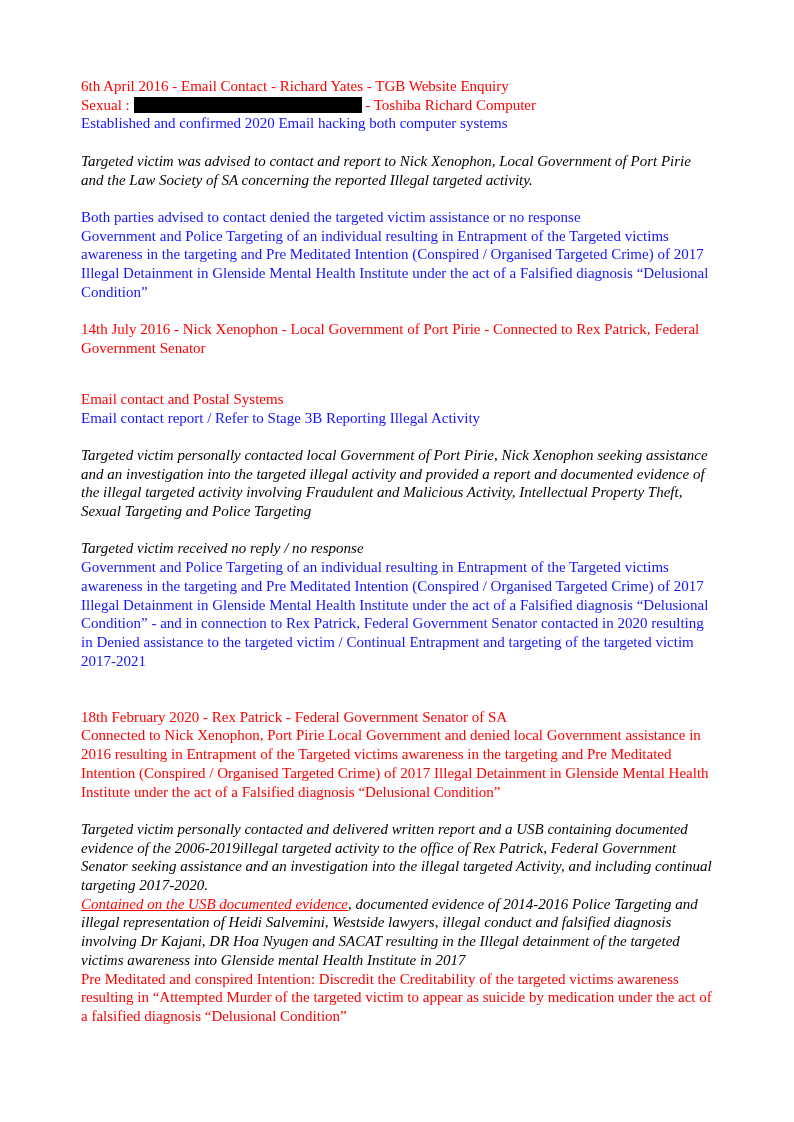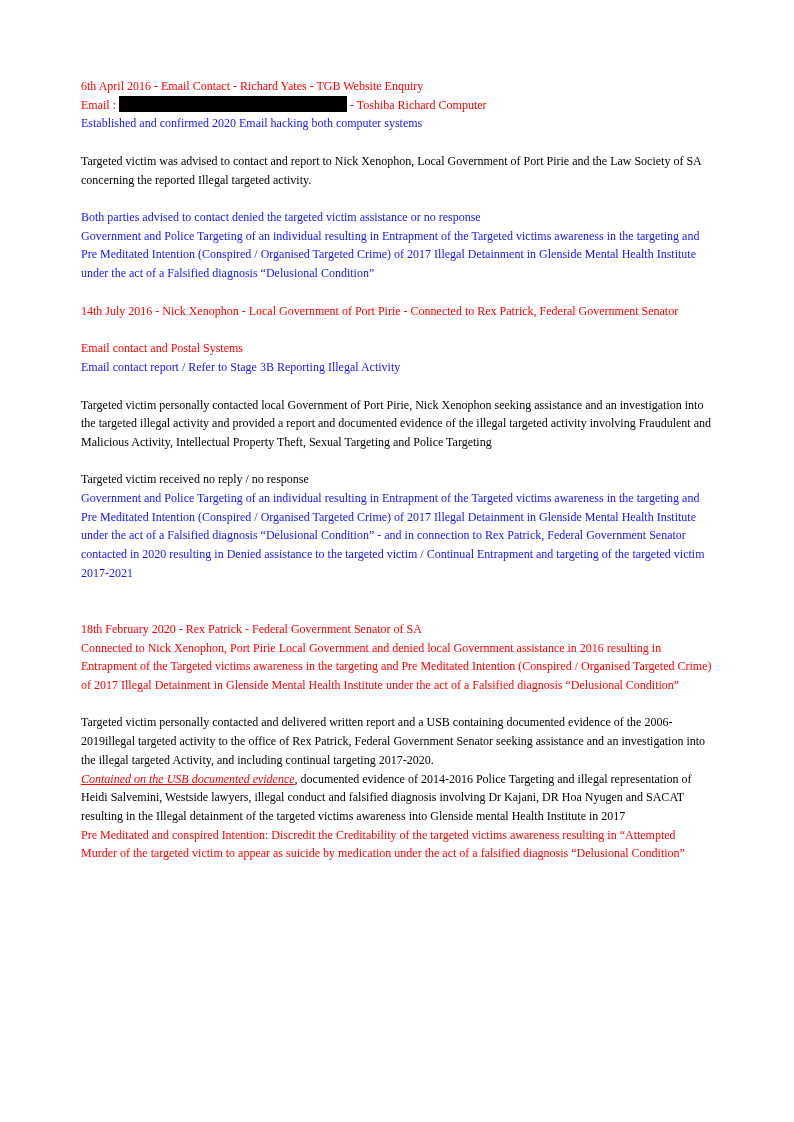--- a/index.html
+++ b/index.html
@@ -12,43 +12,43 @@
   .page {
     box-sizing: border-box;
     width: 794px;
     height: 1122px;
     padding: 77px 80px 0 81px;
     overflow: hidden;
     background: #ffffff;
   }
   .doc p {
     margin: 0;
-    font-size: 12px;
+    font-size: 15px;
     line-height: 18.7px;
     color: #000000;
   }
   .seg-red   { color: var(--c-red, #ff0000); }
   .seg-blue  { color: var(--c-blue, #1414ff); }
-  .seg-black { color: var(--c-black, #000000); }
+  .seg-black { color: var(--c-black, #000000); font-style: italic; }
   .u { text-decoration: underline; font-style: italic; }
   .redact {
     display: inline-block;
     background: var(--c-redaction, #000000);
     height: 16px;
     vertical-align: -3px;
   }
 </style>
 </head>
 <body>
 
 <div class="page">
   <div class="doc">
-      <p style="margin-top: 0px;"><span class="seg-red">6th April 2016 - Email Contact - Richard Yates - TGB Website Enquiry</span><br><span class="seg-red">Email : </span><span class="redact" style="width: 228px;"></span><span class="seg-red"> - Toshiba Richard Computer</span><br><span class="seg-blue">Established and confirmed 2020 Email hacking both computer systems</span></p>
+      <p style="margin-top: 0px;"><span class="seg-red">6th April 2016 - Email Contact - Richard Yates - TGB Website Enquiry</span><br><span class="seg-red">Sexual : </span><span class="redact" style="width: 228px;"></span><span class="seg-red"> - Toshiba Richard Computer</span><br><span class="seg-blue">Established and confirmed 2020 Email hacking both computer systems</span></p>
       <p style="margin-top: 18.7px;"><span class="seg-black">Targeted victim was advised to contact and report to Nick Xenophon, Local Government of Port Pirie and the Law Society of SA concerning the reported Illegal targeted activity.</span></p>
       <p style="margin-top: 18.7px;"><span class="seg-blue">Both parties advised to contact denied the targeted victim assistance or no response</span><br><span class="seg-blue">Government and Police Targeting of an individual resulting in Entrapment of the Targeted victims awareness in the targeting and Pre Meditated Intention (Conspired / Organised Targeted Crime) of 2017 Illegal Detainment in Glenside Mental Health Institute under the act of a Falsified diagnosis “Delusional Condition”</span></p>
       <p style="margin-top: 19px;"><span class="seg-red">14th July 2016 - Nick Xenophon - Local Government of Port Pirie - Connected to Rex Patrick, Federal Government Senator</span></p>
-      <p style="margin-top: 19px;"><span class="seg-red">Email contact and Postal Systems</span><br><span class="seg-blue">Email contact report / Refer to Stage 3B Reporting Illegal Activity</span></p>
+      <p style="margin-top: 32px;"><span class="seg-red">Email contact and Postal Systems</span><br><span class="seg-blue">Email contact report / Refer to Stage 3B Reporting Illegal Activity</span></p>
       <p style="margin-top: 18.7px;"><span class="seg-black">Targeted victim personally contacted local Government of Port Pirie, Nick Xenophon seeking assistance and an investigation into the targeted illegal activity and provided a report and documented evidence of the illegal targeted activity involving Fraudulent and Malicious Activity, Intellectual Property Theft, Sexual Targeting and Police Targeting</span></p>
       <p style="margin-top: 18.7px;"><span class="seg-black">Targeted victim received no reply / no response</span><br><span class="seg-blue">Government and Police Targeting of an individual resulting in Entrapment of the Targeted victims awareness in the targeting and Pre Meditated Intention (Conspired / Organised Targeted Crime) of 2017 Illegal Detainment in Glenside Mental Health Institute under the act of a Falsified diagnosis “Delusional Condition” - and in connection to Rex Patrick, Federal Government Senator contacted in 2020 resulting in Denied assistance to the targeted victim / Continual Entrapment and targeting of the targeted victim 2017-2021</span></p>
       <p style="margin-top: 37.4px;"><span class="seg-red">18th February 2020 - Rex Patrick - Federal Government Senator of SA</span><br><span class="seg-red">Connected to Nick Xenophon, Port Pirie Local Government and denied local Government assistance in 2016 resulting in Entrapment of the Targeted victims awareness in the targeting and Pre Meditated Intention (Conspired / Organised Targeted Crime) of 2017 Illegal Detainment in Glenside Mental Health Institute under the act of a Falsified diagnosis “Delusional Condition”</span></p>
       <p style="margin-top: 18.7px;"><span class="seg-black">Targeted victim personally contacted and delivered written report and a USB containing documented evidence of the 2006-2019illegal targeted activity to the office of Rex Patrick, Federal Government Senator seeking assistance and an investigation into the illegal targeted Activity, and including continual targeting 2017-2020.</span><br><span class="seg-red u">Contained on the USB documented evidence</span><span class="seg-black">, documented evidence of 2014-2016 Police Targeting and illegal representation of Heidi Salvemini, Westside lawyers, illegal conduct and falsified diagnosis involving Dr Kajani, DR Hoa Nyugen and SACAT resulting in the Illegal detainment of the targeted victims awareness into Glenside mental Health Institute in 2017</span><br><span class="seg-red">Pre Meditated and conspired Intention: Discredit the Creditability of the targeted victims awareness resulting in “Attempted Murder of the targeted victim to appear as suicide by medication under the act of a falsified diagnosis “Delusional Condition”</span></p>
     </div>
 </div>
 
 </body></html>

